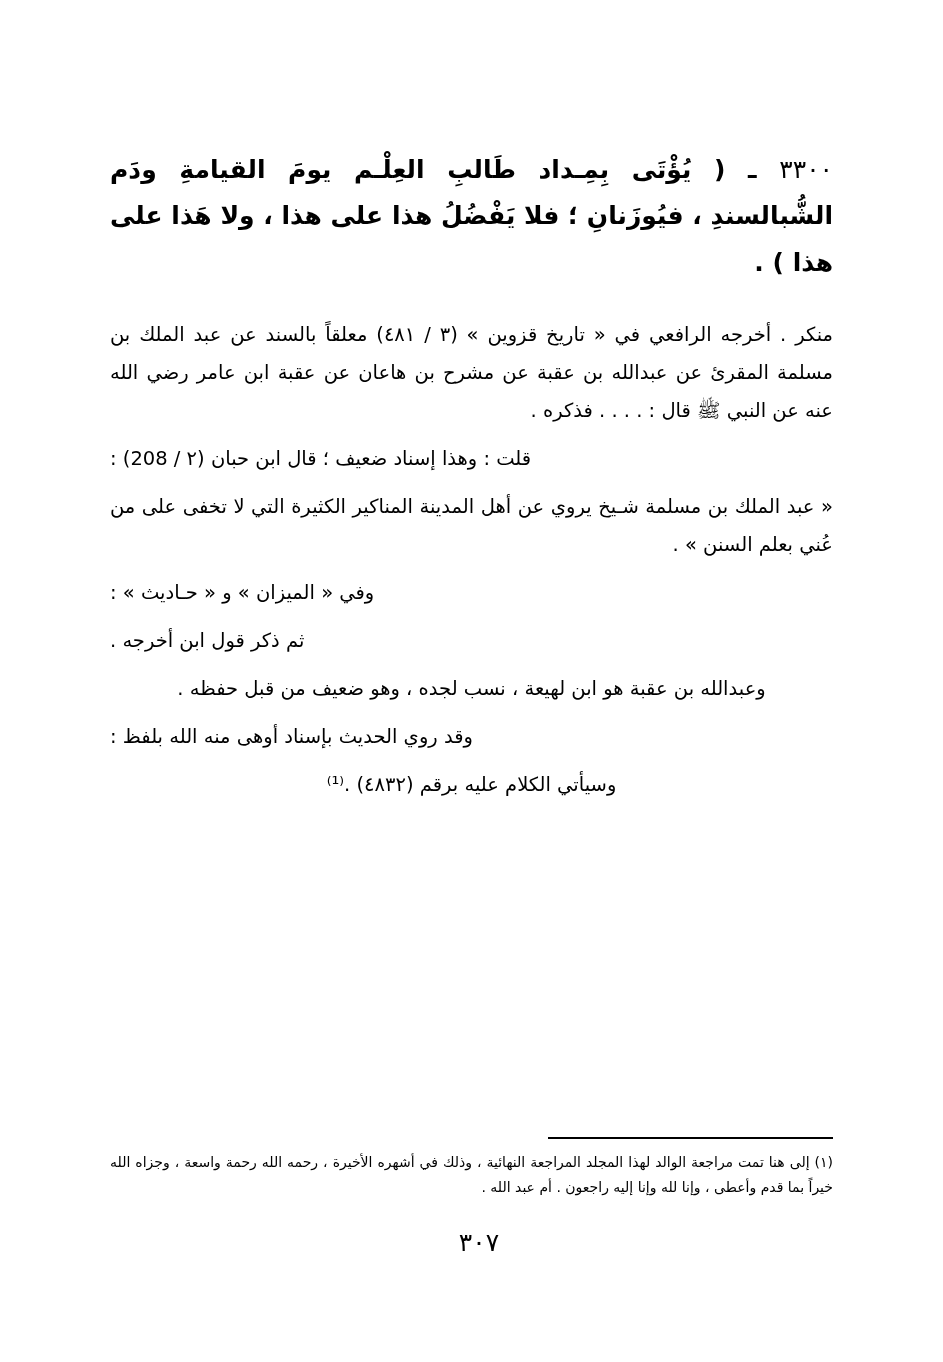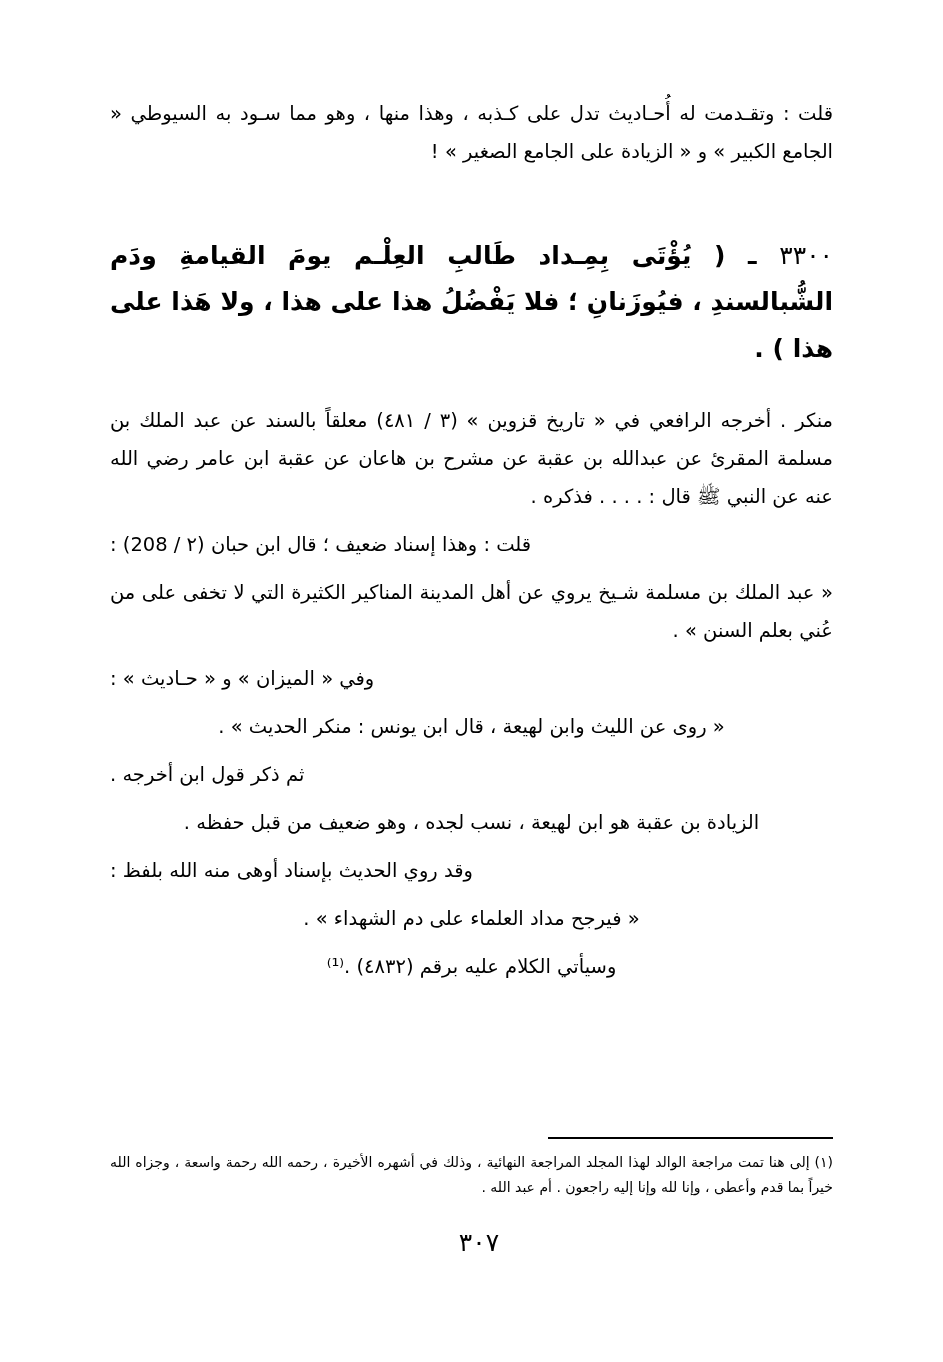--- a/index.html
+++ b/index.html
@@ -74,43 +74,40 @@
     font-size: 25px;
     letter-spacing: 1px;
     padding-left: 15px;
   }
 </style>
 </head>
 <body>
 
 <div class="page">
 
-  <p class="para">قلت : وتقـدمت له أُحـاديث تدل على كـذبه ، وهذا منها ، وهو مما سـود به السيوطي « الجامع الكبير » و « الزيادة على الجامع الصغير » !</p>
 
   <div class="spacer-md"></div>
 
   <p class="hadith"><span class="num">٣٣٠٠</span> <span>ـ</span> <span>( يُؤْتَى بِمِـداد طَالبِ العِلْـم يومَ القيامةِ ودَم الشُّبالسندِ ، فيُوزَنانِ ؛ فلا يَفْضُلُ هذا على هذا ، ولا هَذا على هذا ) .</span></p>
 
   <p class="para">منكر . أخرجه الرافعي في « تاريخ قزوين » (٣ / ٤٨١) معلقاً بالسند عن عبد الملك بن مسلمة المقرئ عن عبدالله بن عقبة عن مشرح بن هاعان عن عقبة ابن عامر رضي الله عنه عن النبي ﷺ قال : . . . . فذكره .</p>
 
   <p class="para line-left">قلت : وهذا إسناد ضعيف ؛ قال ابن حبان (٢ / 208) :</p>
 
   <p class="para">« عبد الملك بن مسلمة شـيخ يروي عن أهل المدينة المناكير الكثيرة التي لا تخفى على من عُني بعلم السنن » .</p>
 
   <p class="para line-left">وفي « الميزان » و « حـاديث » :</p>
 
-  <p class="para line-center">« روى عن الليث وابن لهيعة ، قال ابن يونس : منكر الحديث » .</p>
 
   <p class="para line-left">ثم ذكر قول ابن أخرجه .</p>
 
-  <p class="para line-center">الزيادة بن عقبة هو ابن لهيعة ، نسب لجده ، وهو ضعيف من قبل حفظه .</p>
+  <p class="para line-center">وعبدالله بن عقبة هو ابن لهيعة ، نسب لجده ، وهو ضعيف من قبل حفظه .</p>
 
   <p class="para line-left">وقد روي الحديث بإسناد أوهى منه الله بلفظ :</p>
 
-  <p class="para line-center">« فيرجح مداد العلماء على دم الشهداء » .</p>
 
   <p class="para line-center">وسيأتي الكلام عليه برقم (٤٨٣٢) .⁽¹⁾</p>
 
 </div>
 
 <div class="footnote-rule"></div>
 
 <div class="footnote">(١) إلى هنا تمت مراجعة الوالد لهذا المجلد المراجعة النهائية ، وذلك في أشهره الأخيرة ، رحمه الله رحمة واسعة ، وجزاه الله خيراً بما قدم وأعطى ، وإنا لله وإنا إليه راجعون . أم عبد الله .</div>
 
 <div class="page-number">٣٠٧</div>

